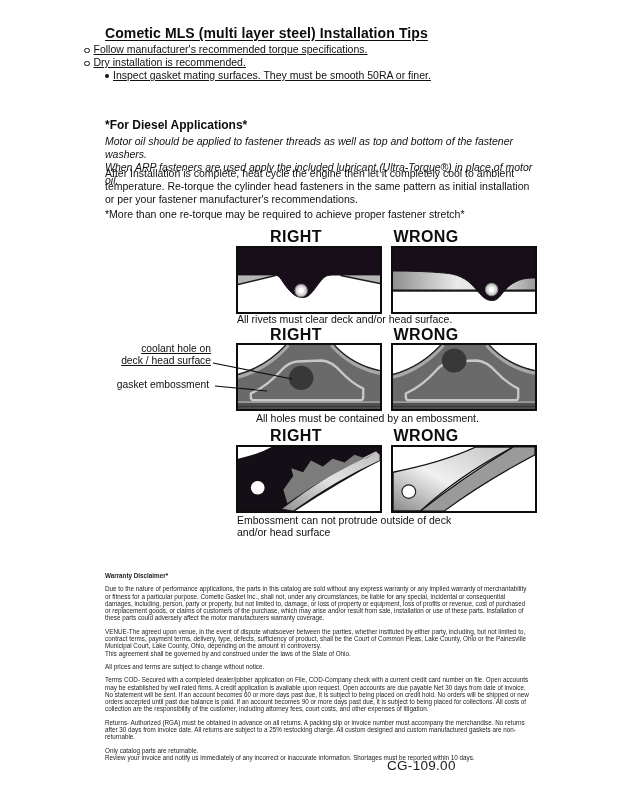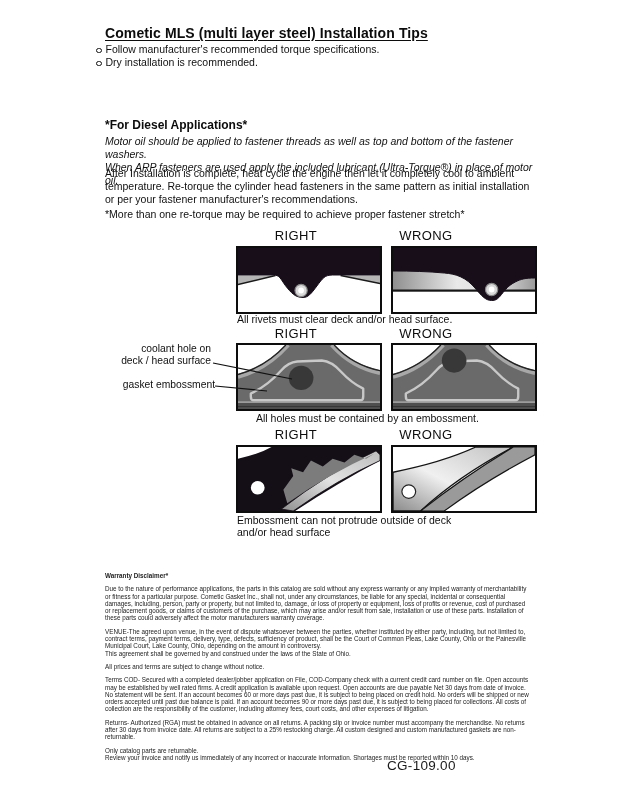--- a/index.html
+++ b/index.html
@@ -13,21 +13,21 @@
   }
   .abs { position:absolute; }
   .page-title {
     left:105px; top:25px;
     font-size:14px; font-weight:bold;
     text-decoration:underline;
     text-underline-offset:2px;
     letter-spacing:0.1px;
     color:#0c0c0c;
   }
-  .tips { left:96px; top:43px; width:440px; }
+  .tips { left:84px; top:43px; width:440px;text-decoration:underline; }
   .tip-row { display:flex; align-items:flex-start; line-height:13px; font-size:10.5px; }
   .tip-row.sub { margin-left:21px; }
   .b-icon {
     width:3.5px; height:3.5px; border:1px solid #111; border-radius:50%;
     margin:4.5px 4px 0 0; flex:0 0 auto;
   }
   .sb-icon {
     width:4px; height:4px; background:#111; border-radius:50%;
     margin:4.5px 4px 0 0; flex:0 0 auto;
   }
@@ -38,21 +38,21 @@
   .para {
     left:105px; width:430px;
     font-size:10.5px; line-height:13px;
     white-space:pre-line;
   }
   .p1 { top:135px;font-style:italic; }
   .p2 { top:167px; }
   .p3 { top:208px; }
   .rw-label {
     width:144px; text-align:center;
-    font-size:13px; font-weight:400; letter-spacing:0.4px; color:#0d0d0d;
+    font-size:16px; font-weight:700; letter-spacing:0.4px; color:#0d0d0d;
   }
   .dbox {
     width:146px; height:68px;
     border:2px solid #0d0d0d;
     box-sizing:border-box;
     background:#fff;
   }
   .dbox svg { display:block; width:100%; height:100%; }
   .cap {
     font-size:10.5px; line-height:12px; color:#101010; white-space:pre-line;
@@ -79,20 +79,24 @@
 <div class="abs page-title">Cometic MLS (multi layer steel) Installation Tips</div>
 
 <div class="abs tips">
   <div class="tip-row">
     <span class="b-icon"></span>
     <span>Follow manufacturer's recommended torque specifications.</span>
   </div>
   <div class="tip-row">
     <span class="b-icon"></span>
     <span>Dry installation is recommended.</span>
+  </div>
+  <div class="tip-row sub">
+    <span class="sb-icon"></span>
+    <span>Inspect gasket mating surfaces.  They must be smooth 50RA or finer.</span>
   </div>
 </div>
 
 <div class="abs diesel-heading">*For Diesel Applications*</div>
 <div class="abs para p1">Motor oil should be applied to fastener threads as well as top and bottom of the fastener washers.
 When ARP fasteners are used apply the included lubricant (Ultra-Torque®) in place of motor oil.</div>
 <div class="abs para p2">After Installation is complete, heat cycle the engine then let it completely cool to ambient
 temperature. Re-torque the cylinder head fasteners in the same pattern as initial installation
 or per your fastener manufacturer's recommendations.</div>
 <div class="abs para p3">*More than one re-torque may be required to achieve proper fastener stretch*</div>
@@ -130,23 +134,23 @@
     <circle cx="100" cy="41.5" r="6.2" fill="#d9d9d9" stroke="#878787" stroke-width="1.2"></circle>
     <circle cx="100" cy="41.5" r="2.9" fill="#ffffff"></circle>
   </svg>
 </div>
 
 <div class="abs cap" style="left:237px; top:313px;">All rivets must clear deck and/or head surface.</div>
 
 <div class="abs rw-label" style="left:224px; top:326px;">RIGHT</div>
 <div class="abs rw-label" style="left:354px; top:326px;">WRONG</div>
 
-<div class="abs side-label" style="left:98px; top:343px;">coolant hole on
+<div class="abs side-label" style="left:98px; top:343px;text-decoration:underline;">coolant hole on
 deck / head surface</div>
-<div class="abs side-label" style="left:102px; top:379px;">gasket embossment</div>
+<div class="abs side-label" style="left:96px; top:379px;">gasket embossment</div>
 
 <svg class="abs leader-overlay" style="left:200px; top:340px;" width="120" height="60">
   <line x1="13" y1="23" x2="92" y2="39" stroke="#111" stroke-width="1.2"></line>
   <line x1="15" y1="46" x2="67" y2="51" stroke="#111" stroke-width="1.2"></line>
 </svg>
 
 <div class="abs dbox" style="left:236px; top:343px;">
   <svg viewBox="0 0 144 66" preserveAspectRatio="none">
     <rect width="144" height="66" fill="#6a6a6a"></rect>
     <path d="M0,33 Q29,25 51,0" stroke="#a8a8a8" stroke-width="4" fill="none"></path>

